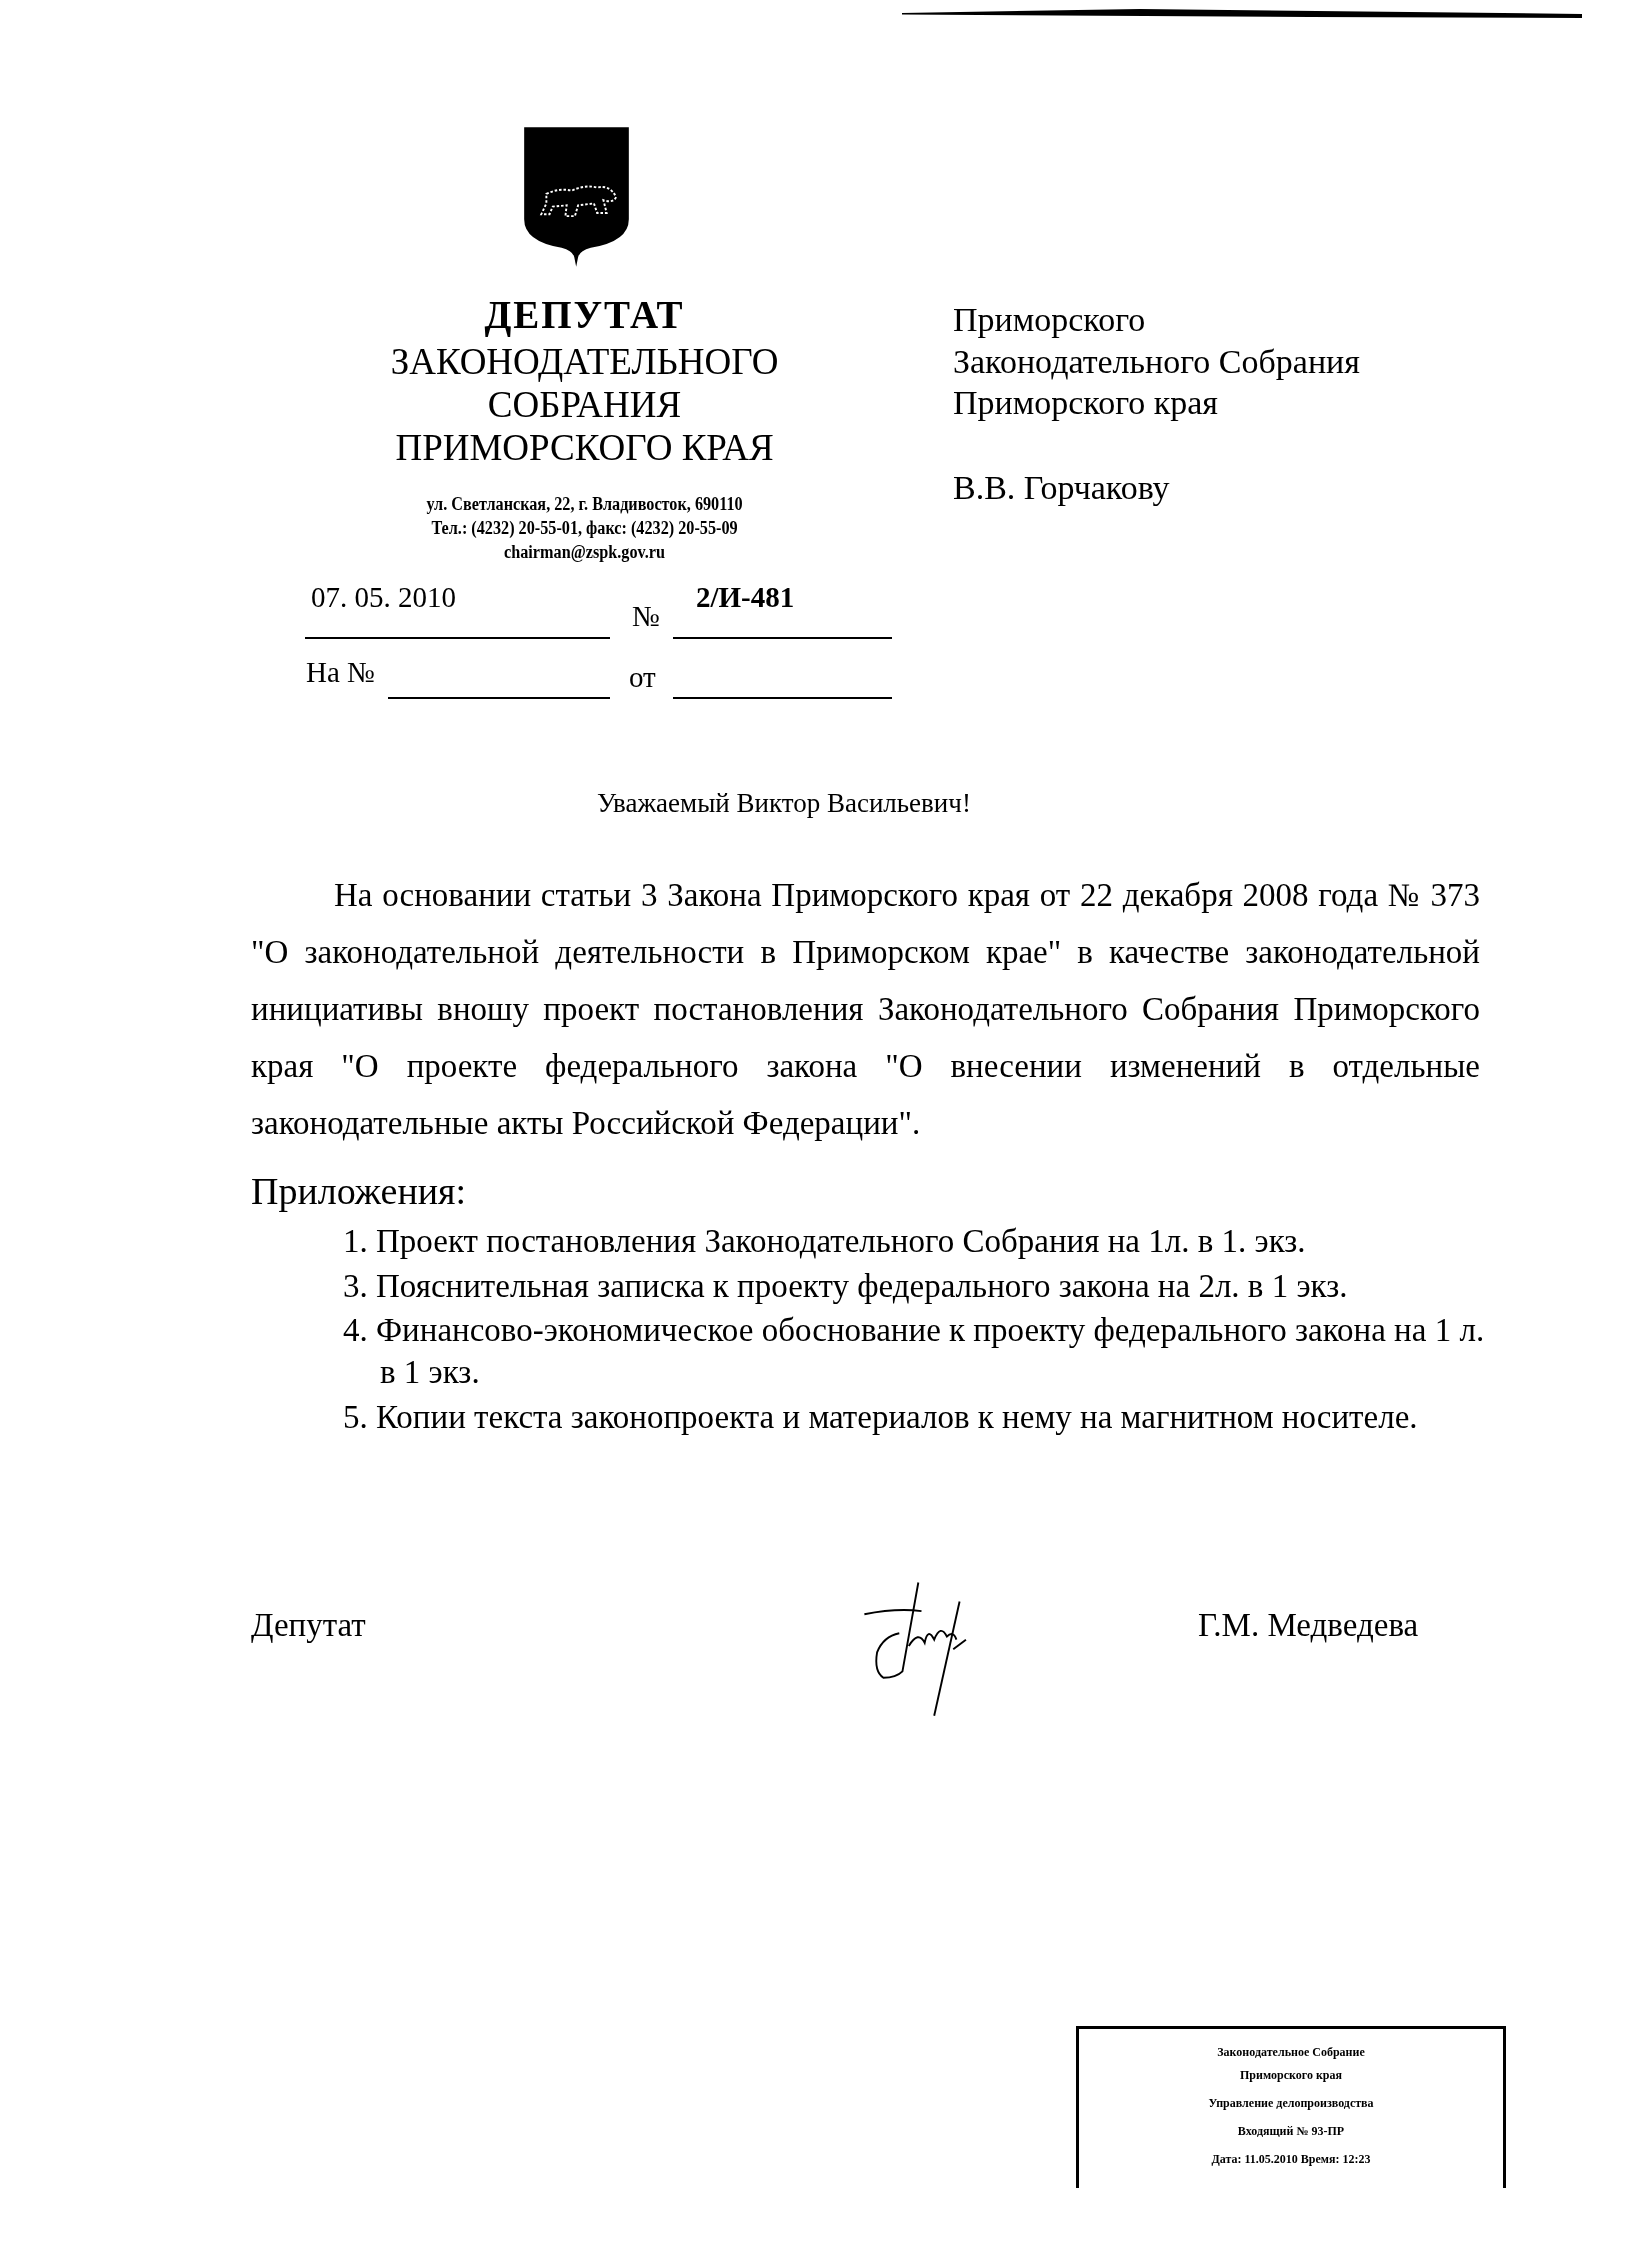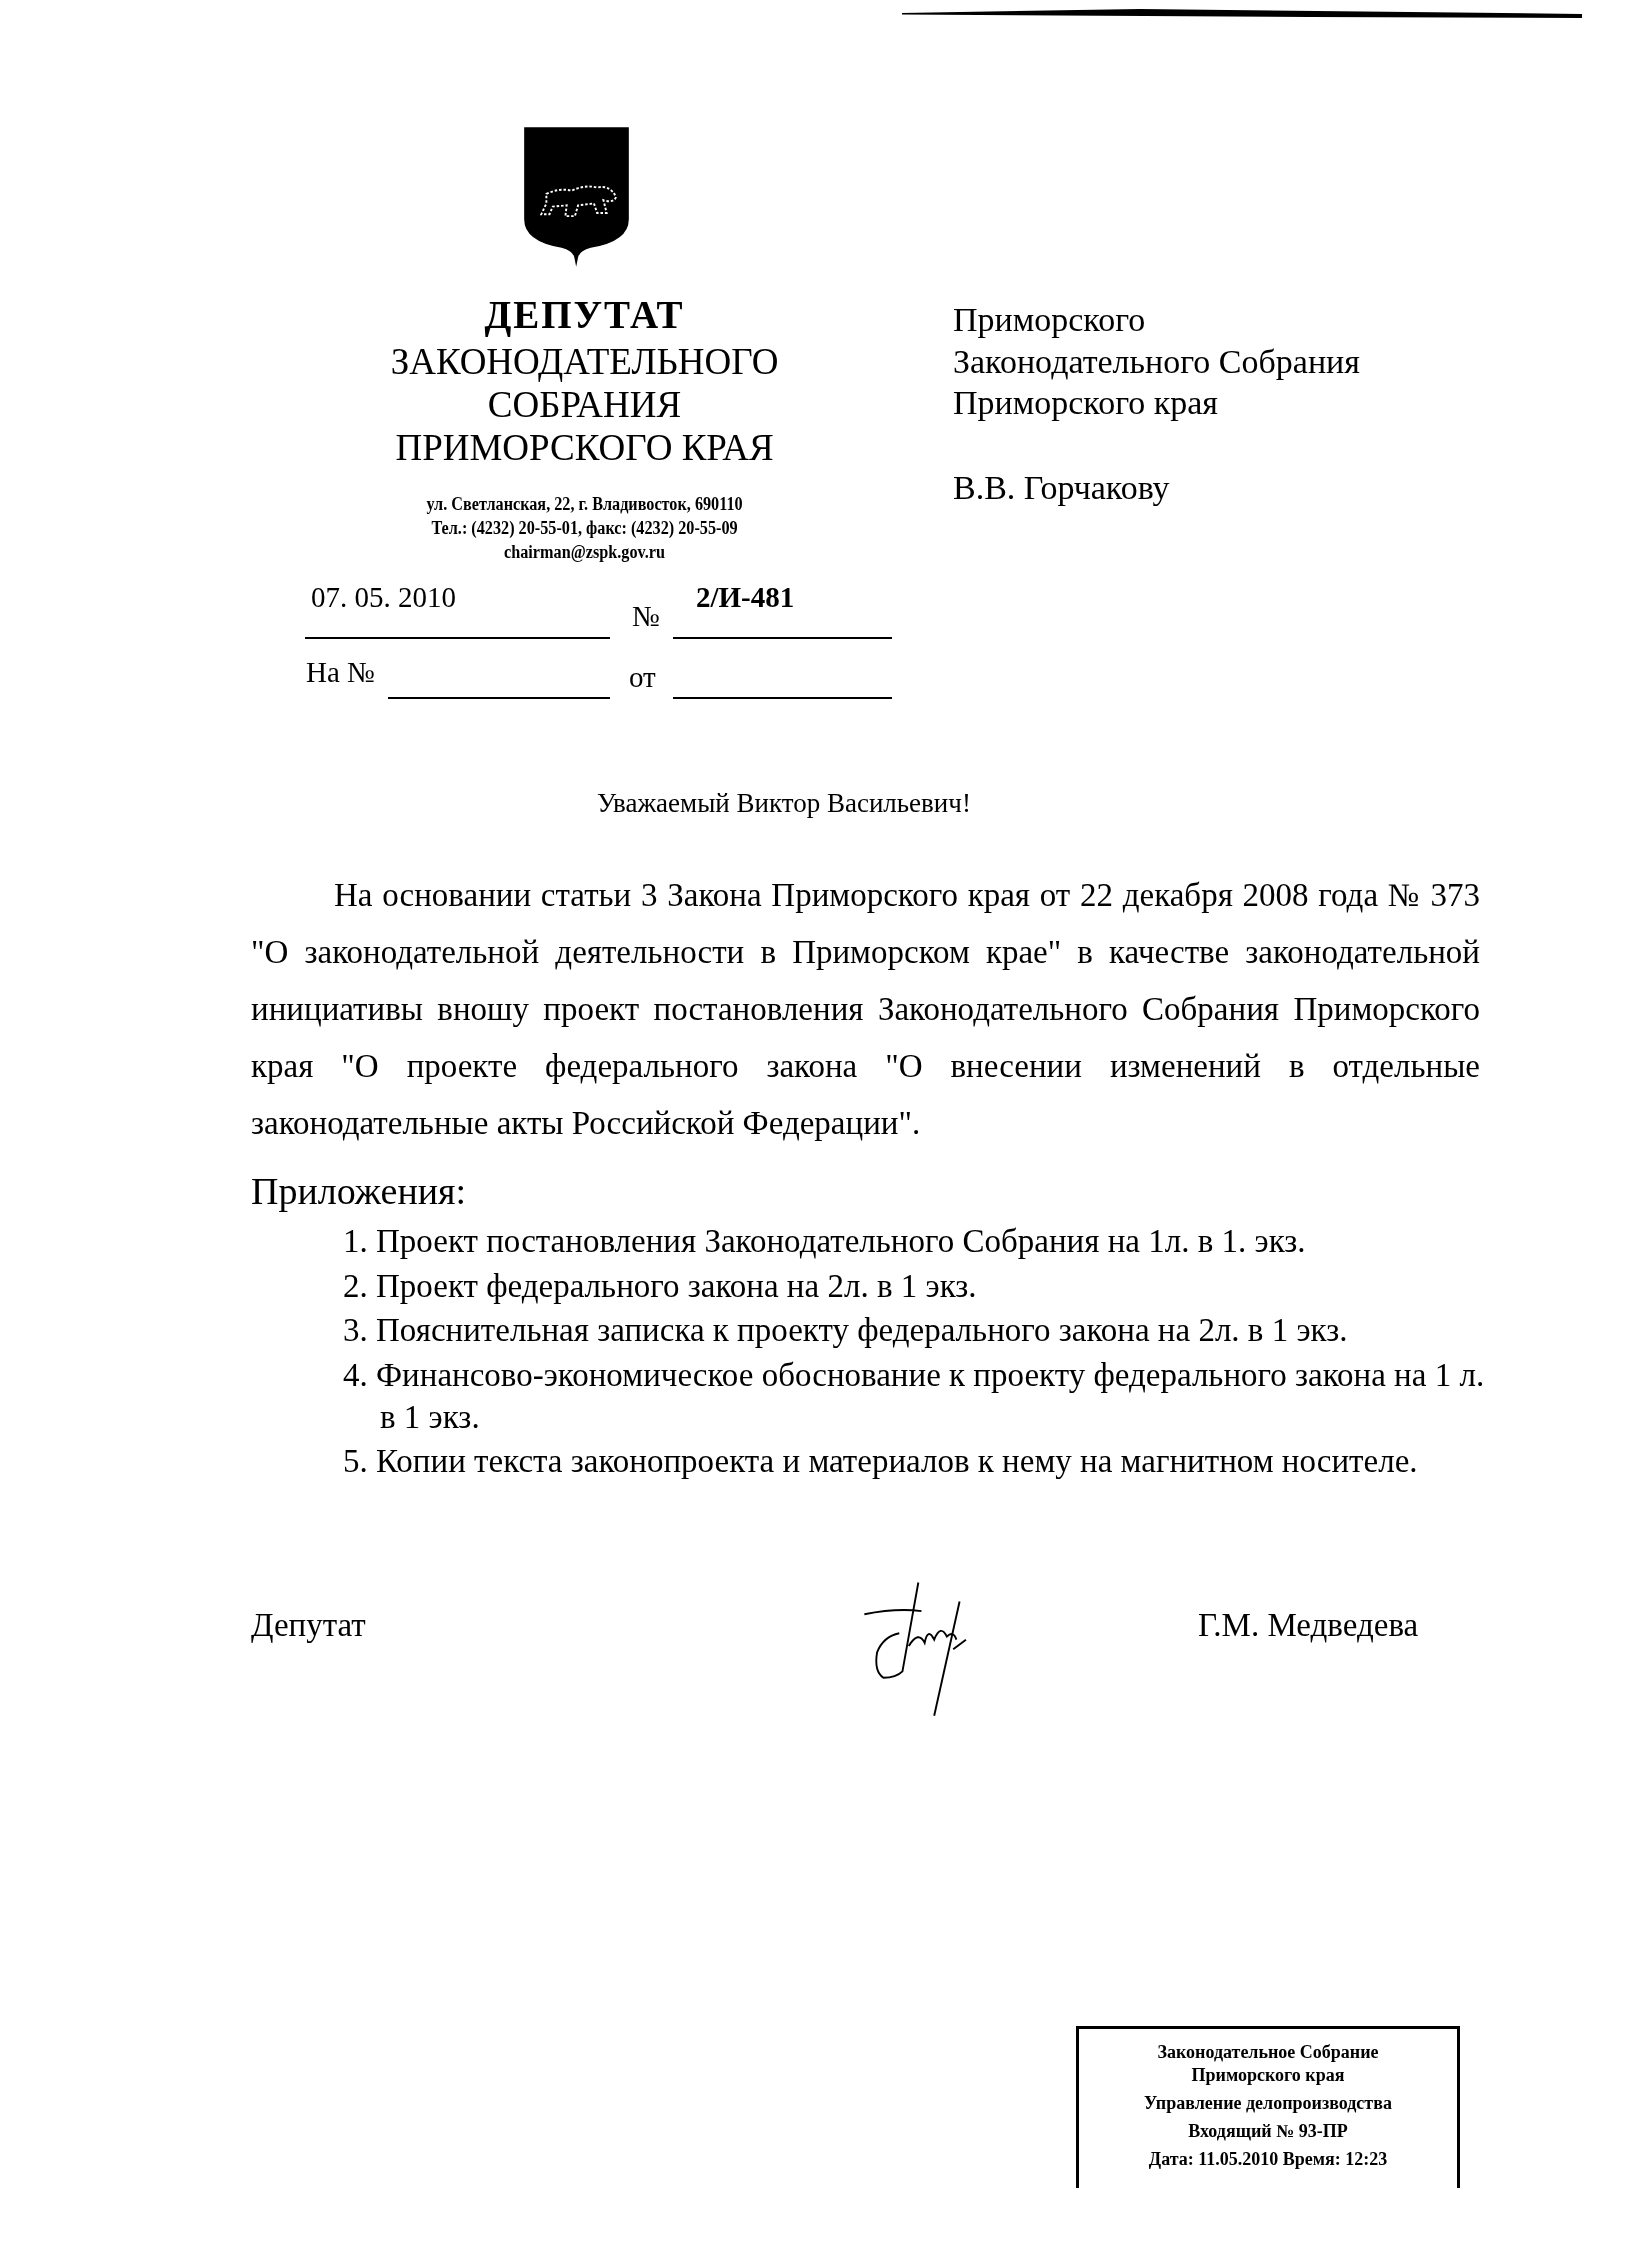--- a/index.html
+++ b/index.html
@@ -33,23 +33,23 @@
     left: 251px; top: 867px; width: 1229px; font-size: 33px; line-height: 57px;
     text-align: justify; text-indent: 83px;
   }
   .att-title { left: 251px; top: 1169px; font-size: 38px; text-align: center; }
   .att-list { left: 343px; top: 1220px; width: 1144px; font-size: 33px; line-height: 42px; margin: 0; padding: 0; list-style: none; }
   .att-list li { padding-left: 37px; text-indent: -37px; margin-bottom: 2.5px; }
   .sig-role { left: 251px; top: 1607px; font-size: 33px; }
   .sig-name { left: 1198px; top: 1607px; font-size: 33px; }
   .signature { left: 839px; top: 1576px; width: 165px; height: 140px; }
   .stamp {
-    left: 1076px; top: 2026px; width: 384px; height: 162px;
+    left: 1076px; top: 2026px; width: 430px; height: 162px;
     border: 3.2px solid #000; border-bottom: none; text-align: center; font-weight: bold;
-    font-size: 18px; line-height: 28px; padding-top: 9px; box-sizing: border-box;
+    font-size: 12px; line-height: 28px; padding-top: 9px; box-sizing: border-box;
   }
 </style>
 </head>
 <body>
 
 <div class="abs top-bar"></div>
 
 <div class="abs emblem">
   <svg width="111" height="143" viewBox="0 0 175 225">
     <path d="M5 5 H170 V150 Q170 185 110 195 Q92 200 90 210 L87 225 L84 210 Q82 200 64 195 Q5 185 5 150 Z" fill="#000"></path>
@@ -84,21 +84,20 @@
 <div class="abs recip" style="top:382px;">Приморского края</div>
 <div class="abs recip" style="top:467px;">В.В. Горчакову</div>
 
 <div class="abs greeting">Уважаемый Виктор Васильевич!</div>
 
 <div class="abs body-para">На основании статьи 3 Закона Приморского края от 22 декабря 2008 года № 373 "О законодательной деятельности в Приморском крае" в качестве законодательной инициативы вношу проект постановления Законодательного Собрания Приморского края "О проекте федерального закона "О внесении изменений в отдельные законодательные акты Российской Федерации".</div>
 
 <div class="abs att-title">Приложения:</div>
 <ul class="abs att-list">
   <li>1. Проект постановления  Законодательного Собрания на 1л. в 1. экз.</li>
-  <li>2. Проект федерального закона на 2л. в 1 экз.</li>
   <li>3. Пояснительная записка к проекту федерального закона на 2л. в 1 экз.</li>
   <li>4. Финансово-экономическое обоснование к проекту федерального закона на 1 л. в 1 экз.</li>
   <li>5. Копии текста законопроекта и материалов к нему на магнитном носителе.</li>
 </ul>
 
 <div class="abs sig-role">Депутат</div>
 <div class="abs signature">
   <svg width="165" height="140" viewBox="0 0 260 220">
     <path d="M40 60 Q90 50 130 55" stroke="#000" stroke-width="3" fill="none"></path>
     <path d="M125 10 L100 150 Q90 160 70 160 Q55 150 60 120 Q70 95 95 90" stroke="#000" stroke-width="3" fill="none"></path>

